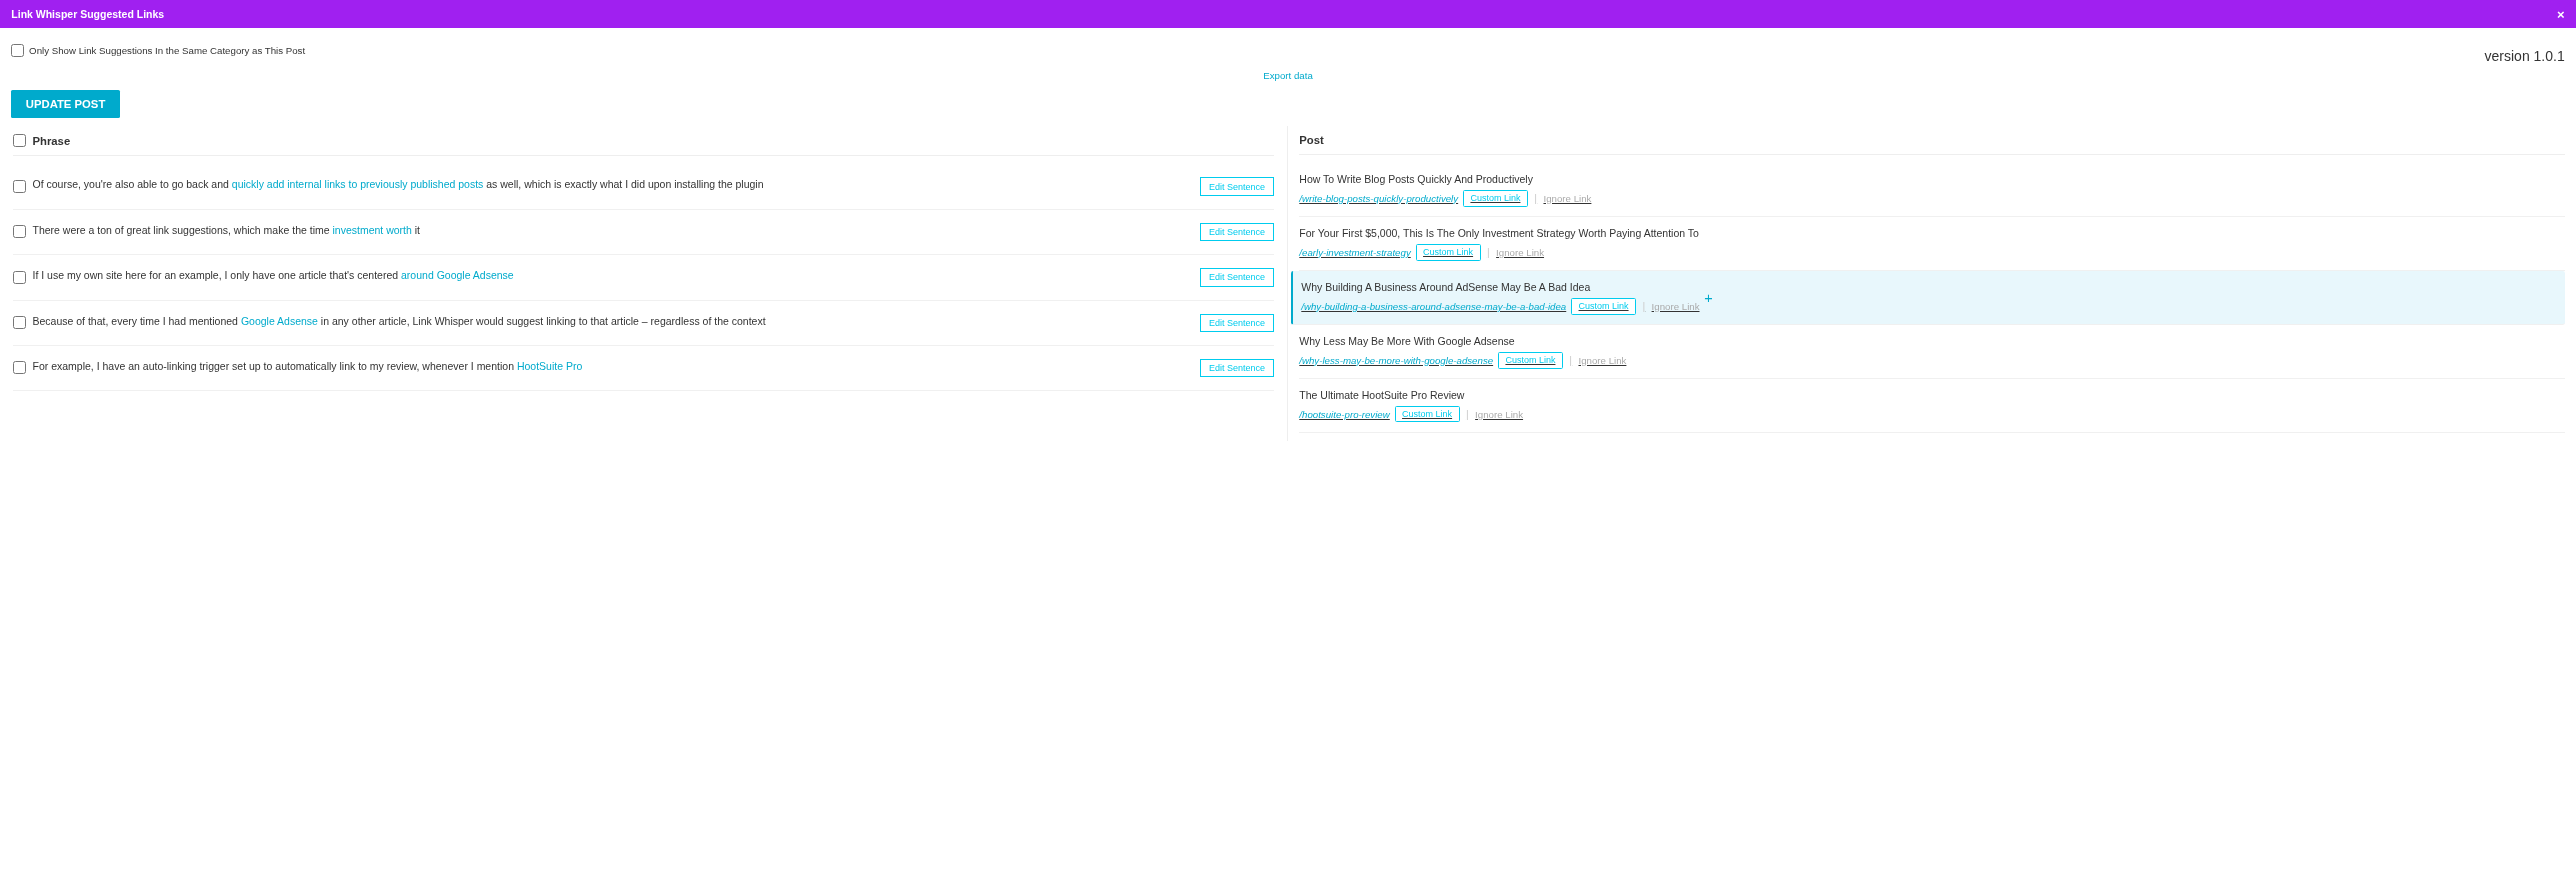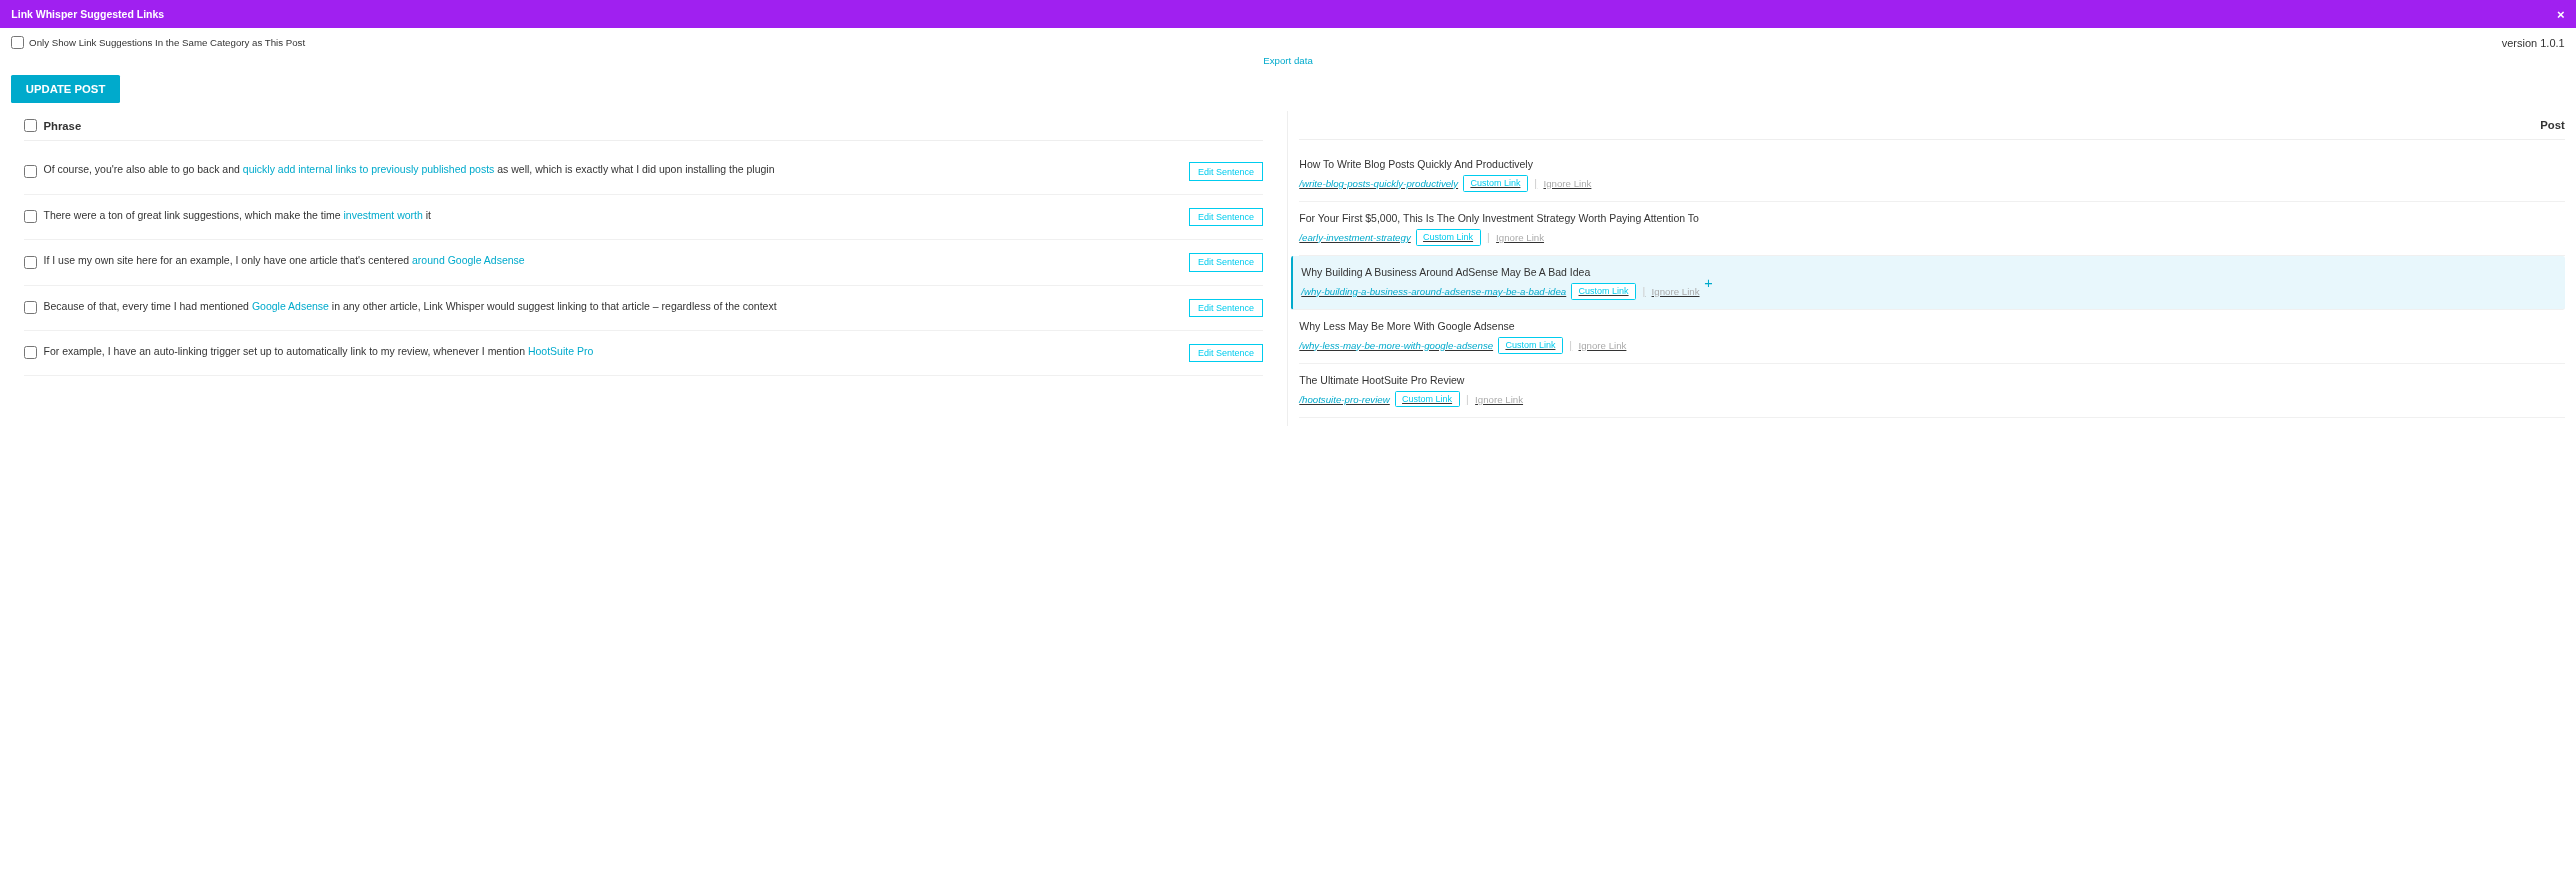--- a/index.html
+++ b/index.html
@@ -17,21 +17,21 @@
     }
     .top-bar-left { display: flex; align-items: center; gap: 6.5px; }
     .top-bar-close { color: #fff; font-size: 13px; cursor: pointer; }
 
     .controls-row {
       padding: 8px 11.3px 3.2px 11.3px;
       display: flex;
       align-items: center;
     }
     .checkbox-label { display: flex; align-items: center; gap: 4.8px; font-size: 9.7px; color: #333; }
-    .version-text { margin-left: auto; font-size: 11px; color: #333; }
+    .version-text { margin-left: auto; font-size: 14px; color: #333; margin-top: 12px; }
 
     .export-row { padding: 1.6px 11.3px 4.8px 11.3px; text-align: center; }
     .export-link { color: #00aacc; font-size: 9.7px; text-decoration: none; }
 
     .update-btn {
       margin: 4.8px 11.3px 8px 11.3px;
       background: #00aacc;
       color: #fff;
       border: none;
       padding: 8px 14.5px;
@@ -41,21 +41,21 @@
       border-radius: 1.6px;
     }
 
     .main-layout {
       display: flex;
       gap: 0;
     }
 
     .left-pane {
       width: 50%;
-      padding: 8px 24px;
+      padding: 8px 13px;
       border-right: 0.8px solid #eee;
     }
 
     .right-pane {
       width: 50%;
       padding: 8px 11.3px;
     }
 
     .section-header {
       display: flex;
@@ -91,21 +91,20 @@
       white-space: nowrap;
       flex-shrink: 0;
     }
 
     .post-section-title {
       font-weight: bold;
       font-size: 11.3px;
       padding-bottom: 8px;
       border-bottom: 0.8px solid #eee;
       margin-bottom: 8px;
-      text-align: right;
     }
 
     .post-entry {
       padding: 9.7px 0;
       border-bottom: 0.8px solid #f0f0f0;
     }
     .post-entry.highlighted {
       background: #e8f7fc;
       padding: 9.7px 8px;
       border-radius: 2.4px;

